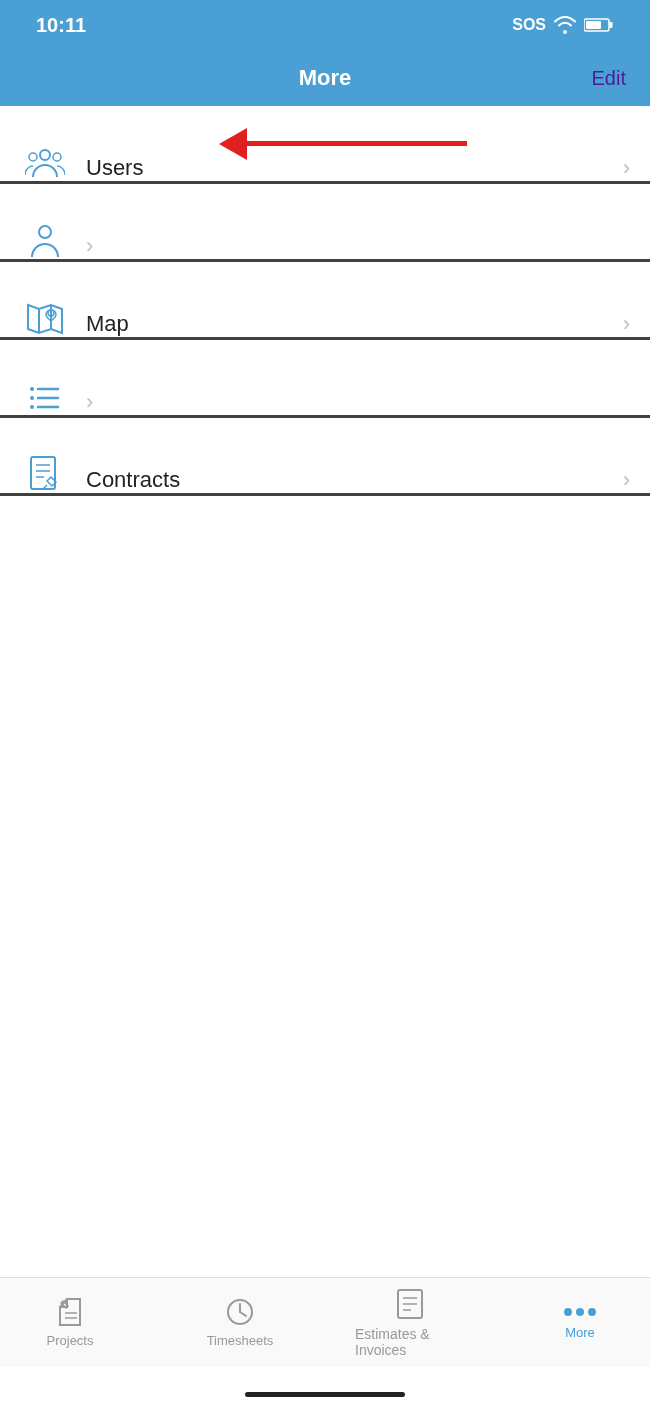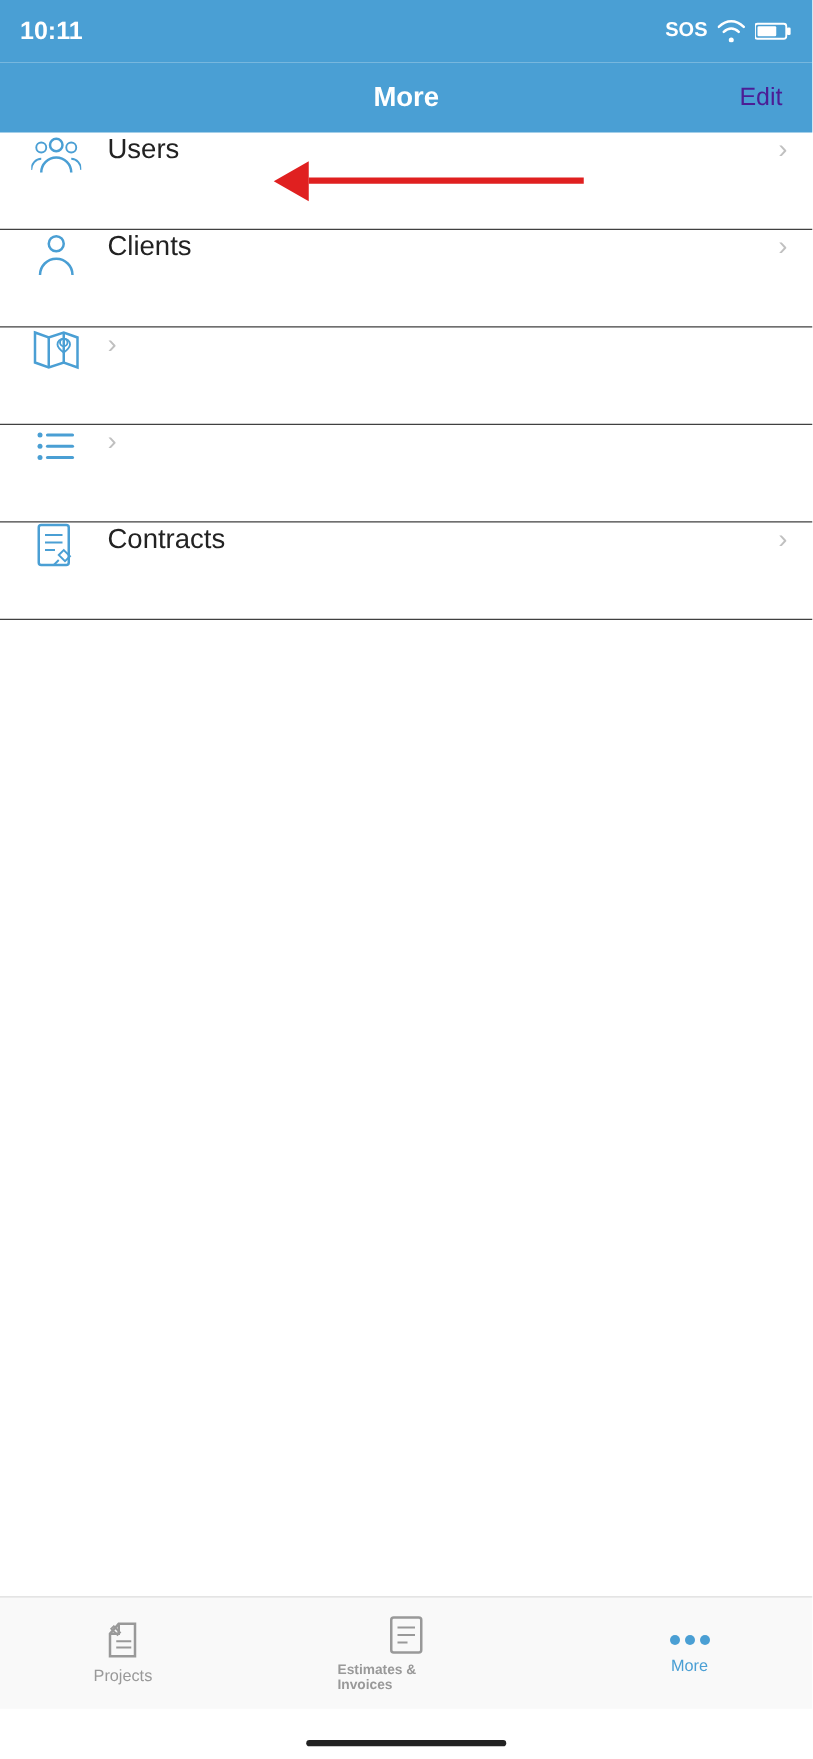--- a/index.html
+++ b/index.html
@@ -12,21 +12,21 @@
       position: relative;
     }
 
     
     .status-bar {
       background: #4a9fd4;
       height: 50px;
       display: flex;
       align-items: center;
       justify-content: space-between;
-      padding: 0 16px;
+      padding: 0 36px;
     }
     .status-time {
       color: #fff;
       font-size: 20px;
       font-weight: 600;
     }
     .status-icons {
       display: flex;
       align-items: center;
       gap: 8px;
@@ -59,24 +59,24 @@
       cursor: pointer;
     }
 
     
     .menu-list {
       background: #fff;
       margin-top: 0;
     }
     .menu-item {
       display: flex;
-      align-items: flex-start;
+      align-items: flex-end;
       padding: 0 20px;
       height: 78px;
-      border-bottom: 1px solid #404040;
+      border-bottom: 3px solid #404040;
       cursor: pointer;
       position: relative;
     }
     .menu-icon {
       width: 50px;
       display: flex;
       align-items: center;
       justify-content: center;
       margin-right: 16px;
       flex-shrink: 0;
@@ -217,34 +217,34 @@
     <span class="menu-chevron">›</span>
   </div>
 
   <div class="menu-item">
     <div class="menu-icon">
       <svg width="34" height="38" viewBox="0 0 34 38" fill="none">
         <circle cx="17" cy="11" r="6" stroke="#4a9fd4" stroke-width="2"></circle>
         <path d="M4 36c0-7.2 5.8-13 13-13s13 5.8 13 13" stroke="#4a9fd4" stroke-width="2" fill="none"></path>
       </svg>
     </div>
-    <span class="menu-label">Clients</span>
     <span class="menu-chevron">›</span>
   </div>
 
   <div class="menu-item">
     <div class="menu-icon">
       <svg width="38" height="36" viewBox="0 0 38 36" fill="none">
         <path d="M2 4l11 4 12-4 11 4v24l-11-4-12 4-11-4V4z" stroke="#4a9fd4" stroke-width="2" fill="none"></path>
         <line x1="13" y1="8" x2="13" y2="32" stroke="#4a9fd4" stroke-width="2"></line>
         <line x1="25" y1="4" x2="25" y2="28" stroke="#4a9fd4" stroke-width="2"></line>
         <circle cx="25" cy="12" r="3" stroke="#4a9fd4" stroke-width="1.5" fill="none"></circle>
         <path d="M25 9c3 0 5 2 5 4.5S25 20 25 20s-5-4-5-6.5S22 9 25 9z" stroke="#4a9fd4" stroke-width="1.5" fill="none"></path>
       </svg>
     </div>
+    <span class="menu-label">Map</span>
     <span class="menu-chevron">›</span>
   </div>
 
   <div class="menu-item">
     <div class="menu-icon">
       <svg width="34" height="34" viewBox="0 0 34 34" fill="none">
         <line x1="10" y1="8" x2="30" y2="8" stroke="#4a9fd4" stroke-width="2.5" stroke-linecap="round"></line>
         <line x1="10" y1="17" x2="30" y2="17" stroke="#4a9fd4" stroke-width="2.5" stroke-linecap="round"></line>
         <line x1="10" y1="26" x2="30" y2="26" stroke="#4a9fd4" stroke-width="2.5" stroke-linecap="round"></line>
         <circle cx="4" cy="8" r="2" fill="#4a9fd4"></circle>
@@ -281,32 +281,42 @@
         <path d="M5 10h7V2" stroke="#999" stroke-width="2" fill="none"></path>
         <line x1="10" y1="16" x2="22" y2="16" stroke="#999" stroke-width="1.5"></line>
         <line x1="10" y1="21" x2="22" y2="21" stroke="#999" stroke-width="1.5"></line>
 
         <path d="M8 4l5 5-2 2-5-5 2-2z" stroke="#999" stroke-width="1.5" fill="none"></path>
       </svg>
     </div>
     <span class="tab-label">Projects</span>
   </div>
 
+  <div class="tab-item">
+    <div class="tab-icon">
+      <svg width="30" height="30" viewBox="0 0 30 30" fill="none">
+        <circle cx="15" cy="15" r="12" stroke="#999" stroke-width="2"></circle>
+        <line x1="15" y1="7" x2="15" y2="15" stroke="#999" stroke-width="2" stroke-linecap="round"></line>
+        <line x1="15" y1="15" x2="21" y2="19" stroke="#999" stroke-width="2" stroke-linecap="round"></line>
+      </svg>
+    </div>
+    <span class="tab-label">Timesheets</span>
+  </div>
 
 
   <div class="tab-item">
     <div class="tab-icon">
       <svg width="28" height="32" viewBox="0 0 28 32" fill="none">
         <rect x="2" y="2" width="24" height="28" rx="2" stroke="#999" stroke-width="2"></rect>
         <line x1="7" y1="10" x2="21" y2="10" stroke="#999" stroke-width="1.5"></line>
         <line x1="7" y1="16" x2="21" y2="16" stroke="#999" stroke-width="1.5"></line>
         <line x1="7" y1="22" x2="15" y2="22" stroke="#999" stroke-width="1.5"></line>
       </svg>
     </div>
-    <span class="tab-label" style="font-size:11px;font-weight:bold;">Estimates &amp; Invoices</span>
+    <span class="tab-label" style="font-size:14px;">Estimates &amp; Invoices</span>
   </div>
 
   <div class="tab-item active">
     <div class="tab-icon" style="color:#4a9fd4;">
       <svg width="38" height="14" viewBox="0 0 38 14" fill="none">
         <circle cx="7" cy="7" r="4" fill="#4a9fd4"></circle>
         <circle cx="19" cy="7" r="4" fill="#4a9fd4"></circle>
         <circle cx="31" cy="7" r="4" fill="#4a9fd4"></circle>
       </svg>
     </div>

